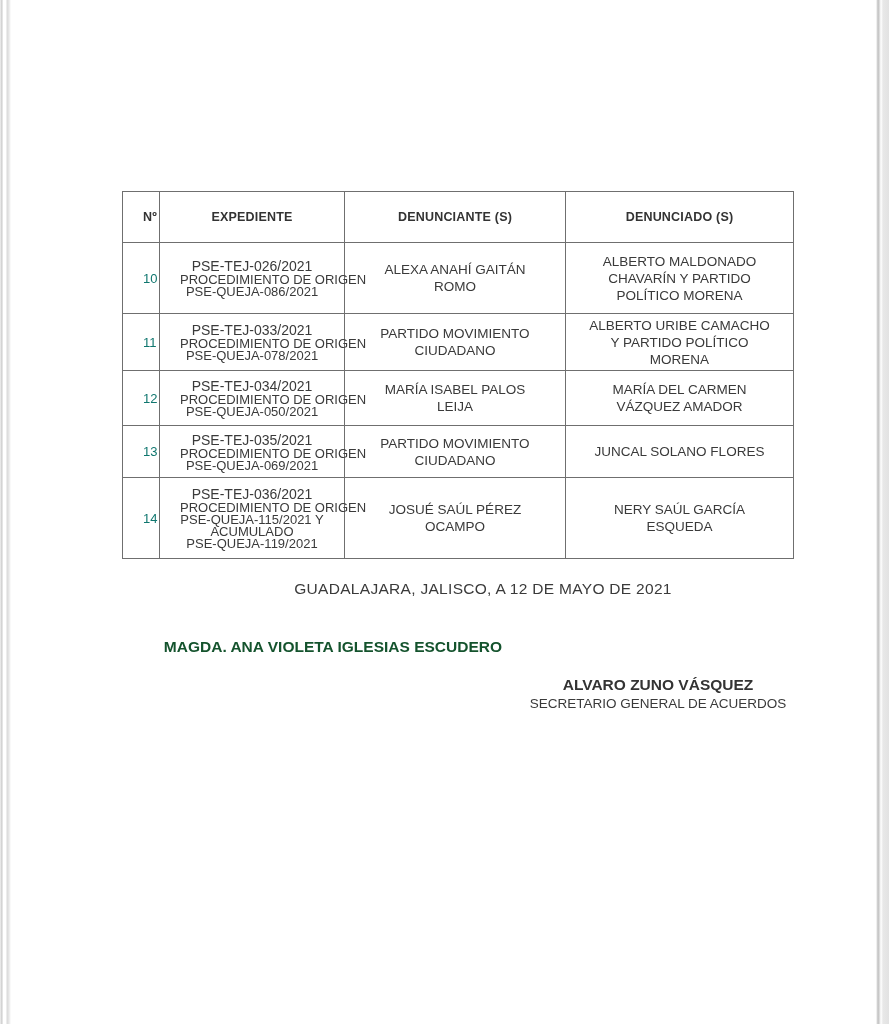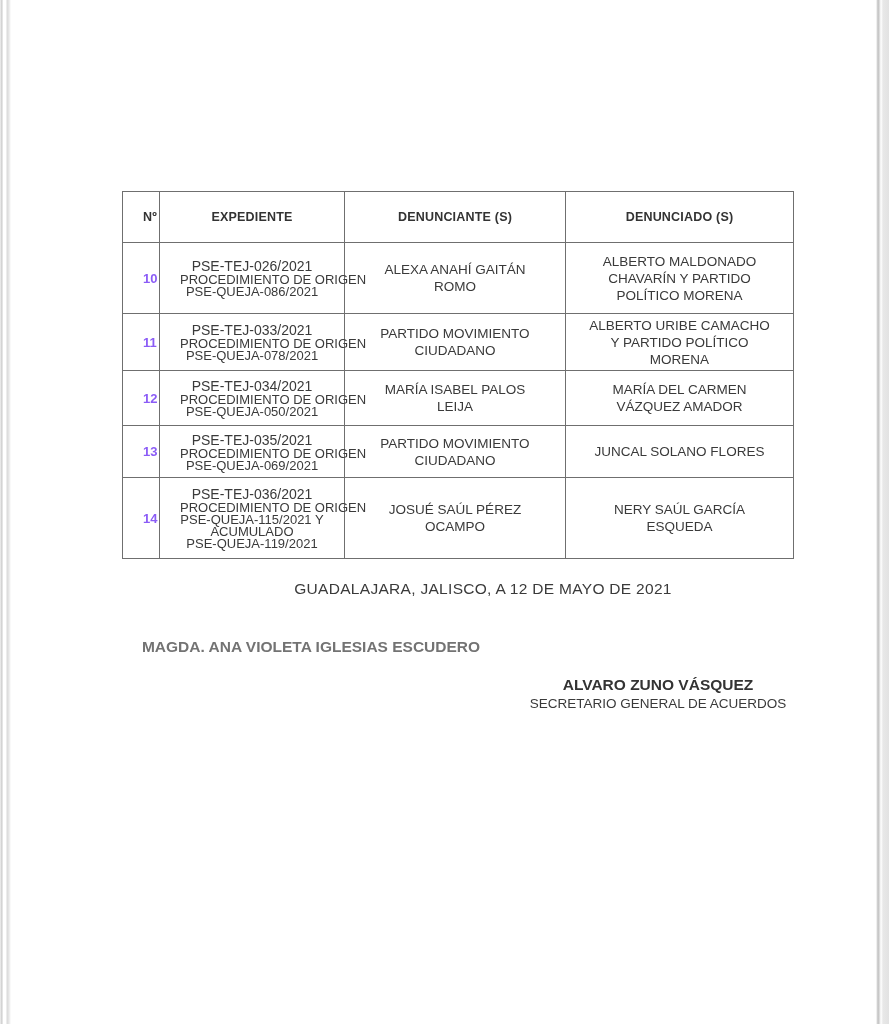--- a/index.html
+++ b/index.html
@@ -60,23 +60,23 @@
     letter-spacing: 0.2px;
     color: #333333;
   }
   tr.hdr { height: 51px; }
   tr.r0 { height: 71px; }
   tr.r1 { height: 57px; }
   tr.r2 { height: 55px; border-radius: 26px; }
   tr.r3 { height: 52px; }
   tr.r4 { height: 81px; }
   td.num {
-    font-weight: bold;
+    font-weight: normal;
     font-size: 13px;
-    color: #8b5cf6;
+    color: #0f766e;
   }
   .exp-main {
     font-size: 14px;
     line-height: 16px;
     white-space: nowrap;
   }
   .exp-sub {
     font-size: 13px;
     line-height: 12px;
     white-space: nowrap;
@@ -101,21 +101,22 @@
     position: absolute;
     left: 120px;
     top: 637px;
     width: 382px;
     text-align: center;
     line-height: 20px;
   }
   .sig-left .sig-name {
     font-weight: bold;
     font-size: 15.5px;
-    color: #737373;
+    color: #14532d;
+    text-align: right;
   }
   .sig-left .sig-title {
     font-size: 14.5px;
   }
   .sig-right {
     position: absolute;
     left: 498px;
     top: 675px;
     width: 320px;
     text-align: center;

